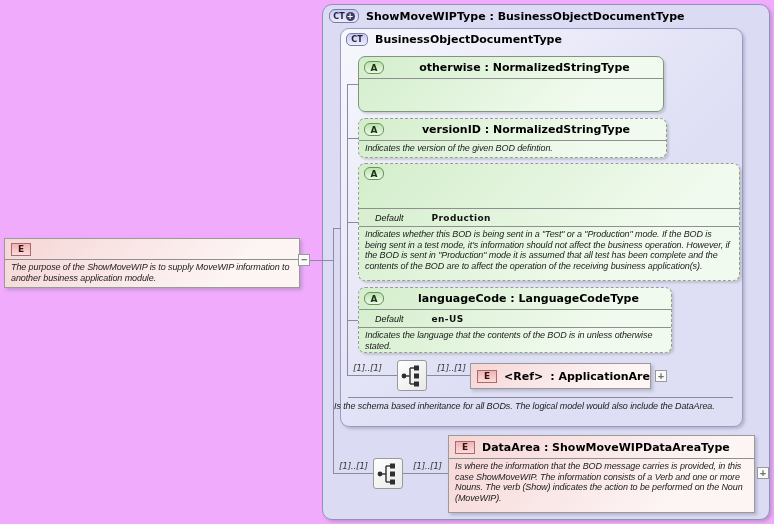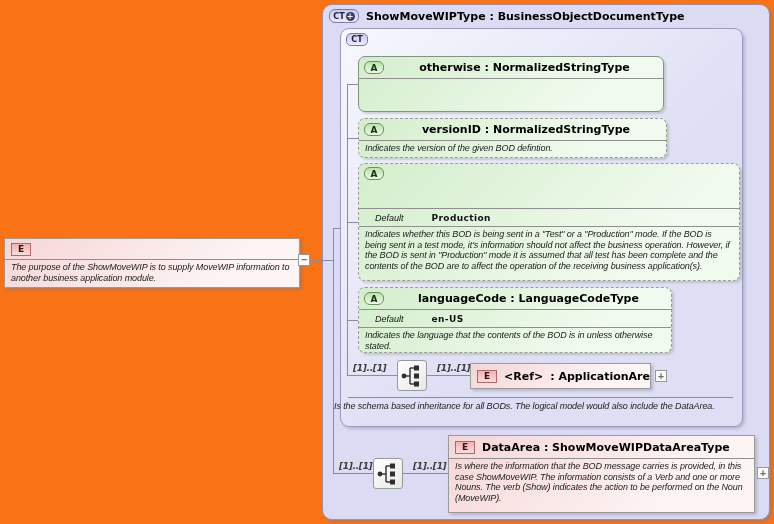--- a/index.html
+++ b/index.html
@@ -1,16 +1,16 @@
 <!DOCTYPE html>
 <html><head>
 <meta charset="utf-8">
 <style>
   html,body{margin:0;padding:0;background:#ffffff;}
-  #canvas{position:relative;width:774px;height:524px;background:#f97316;overflow:hidden;
+  #canvas{position:relative;width:774px;height:524px;background:#f0abfc;overflow:hidden;
           font-family:"DejaVu Sans",sans-serif;}
   .box{position:absolute;box-sizing:border-box;overflow:hidden;}
   .shadow{box-shadow:2px 2px 3px rgba(110,110,130,0.35);}
   .ctbox{background:#dbdbf3;border:1px solid #9191bb;border-radius:10px;}
   .ctbox-inner{background:linear-gradient(135deg,#f7f7fd 0%,#dedef5 60%);border:1px solid #9a9ac2;border-radius:9px;}
   .ebox{background:linear-gradient(135deg,#f6d6d6 0%,#fdf4f4 75%);border:1px solid #9a9a9a;}
   .abox{background:linear-gradient(135deg,#d3eecb 0%,#f1faee 75%);border-radius:7px;}
   .abox.req{border:1px solid #7d967d;}
   .abox.opt{border:1px dashed #9a9a9a;}
   .a-shadow{box-shadow:2px 2px 2px rgba(110,130,110,0.28);}
@@ -33,21 +33,21 @@
   .badge-a{width:20px;height:13px;background:linear-gradient(180deg,#bce3ad,#edf9e7);
            border:1px solid #6b9060;border-radius:6px;color:#173317;}
   .badge-ct{width:22px;height:13px;background:linear-gradient(180deg,#c8c8ef,#ededfb);
             border:1px solid #7a7aad;border-radius:5px;color:#1c1c3a;font-size:8px;}
   .badge-ctp{width:30px;height:14px;background:linear-gradient(180deg,#c8c8ef,#ededfb);
              border:1px solid #7a7aad;border-radius:6px;color:#1c1c3a;font-size:8px;gap:1px;}
   .ctp-circle{display:inline-block;width:9px;height:9px;border-radius:50%;background:#3d3d68;
               color:#fff;font-size:8px;line-height:9px;text-align:center;font-weight:bold;}
 
   .line{position:absolute;background:#8a8aa2;}
-  .card{position:absolute;font-size:9px;font-weight:bold;font-style:italic;color:#3a3a3a;
+  .card{position:absolute;font-size:9px;font-weight:normal;font-style:italic;color:#3a3a3a;
         letter-spacing:-0.3px;white-space:nowrap;}
   .toggle{position:absolute;box-sizing:border-box;width:12px;height:12px;background:#fafafa;
           border:1px solid #9a9a9a;color:#6e6e6e;font-size:10px;line-height:10px;text-align:center;
           font-weight:bold;font-family:"DejaVu Sans Mono",monospace;}
   .seqicon{position:absolute;box-sizing:border-box;width:30px;height:31px;
            background:linear-gradient(135deg,#ffffff,#e8e8e8);border:1px solid #9a9a9a;border-radius:3px;
            display:flex;align-items:center;justify-content:center;}
 </style>
 </head>
 <body>
@@ -60,20 +60,21 @@
           <span>CT</span>
           <span class="ctp-circle">+</span>
         </span>
       <span class="title">ShowMoveWIPType : BusinessObjectDocumentType</span>
     </div>
   </div>
 
   <div class="box ctbox-inner shadow" style="left:340px;top:28px;width:403px;height:399px;">
     <div class="hdr" style="padding:4px 5px;">
       <span class="badge badge-ct">CT</span>
+      <span class="title">BusinessObjectDocumentType</span>
     </div>
   </div>
 
   <div class="line" style="left:300px;top:260px;width:33px;height:1px;"></div>
   <div class="line" style="left:333px;top:228px;width:1px;height:246px;"></div>
   <div class="line" style="left:333px;top:228px;width:8px;height:1px;"></div>
 
   <div class="line" style="left:347px;top:84px;width:1px;height:292px;"></div>
   <div class="line" style="left:347px;top:84px;width:11px;height:1px;"></div>
   <div class="line" style="left:347px;top:138px;width:11px;height:1px;"></div>

